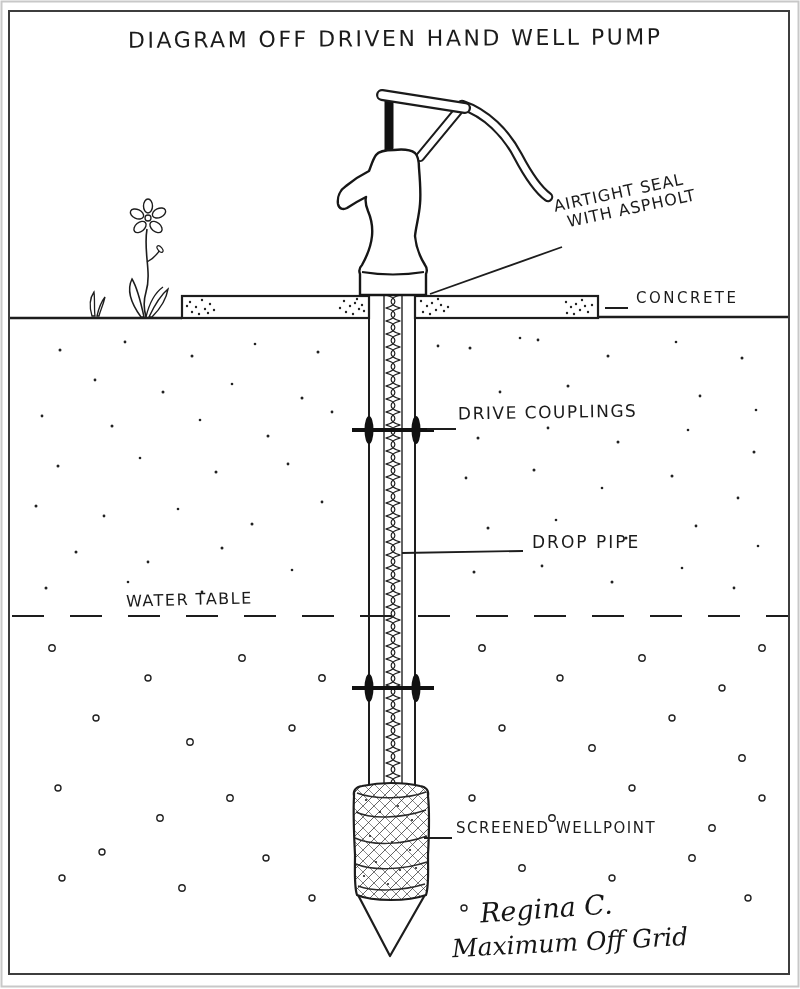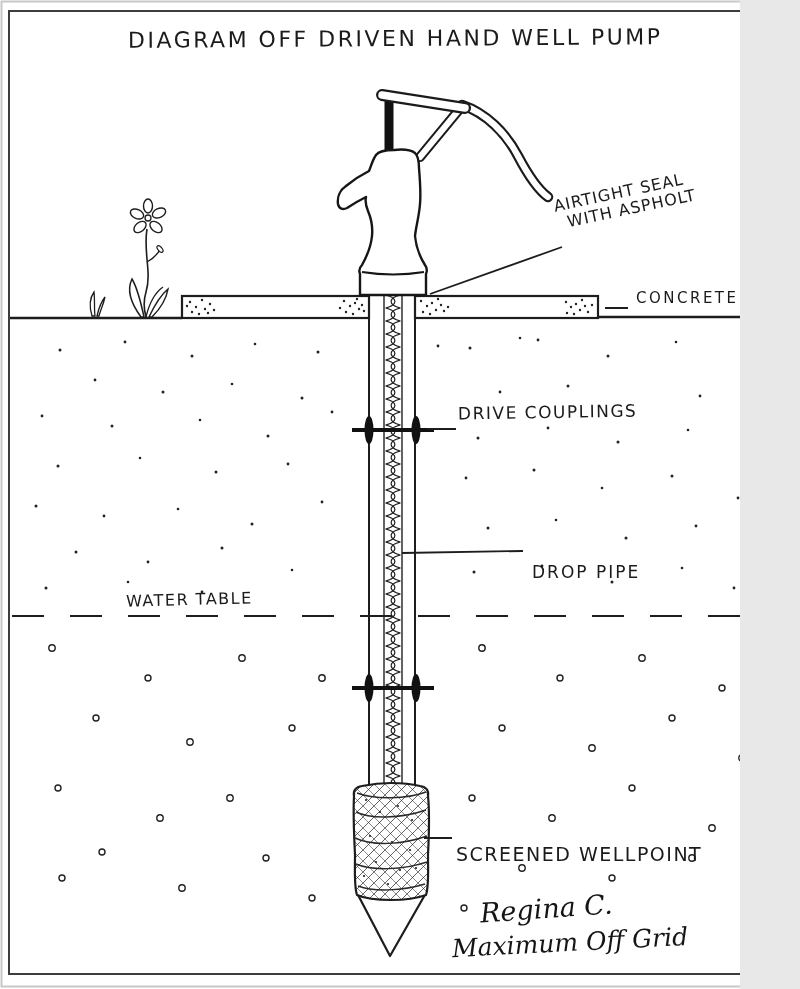--- a/index.html
+++ b/index.html
@@ -1,26 +1,26 @@
 <!DOCTYPE html>
 <html><head>
 <meta charset="utf-8">
 <style>
   html,body{margin:0;padding:0;background:#e8e8e8;}
-  #page{position:relative;width:740px;height:989px;background:#ffffff;overflow:hidden;
+  #page{position:relative;width:800px;height:989px;background:#ffffff;overflow:hidden;
         font-family:"DejaVu Sans",sans-serif;}
   .hand{position:absolute;color:#1b1b1b;white-space:nowrap;line-height:1.15;}
   .title{left:128px;top:26px;font-size:22px;letter-spacing:2.5px;font-weight:500;transform:rotate(-0.4deg);}
   .lbl-airtight{left:552px;top:198px;font-size:16px;letter-spacing:1px;transform:rotate(-12deg);transform-origin:left top;}
   .lbl-airtight .l2{margin-left:10px;}
   .lbl-concrete{left:636px;top:290px;font-size:15px;letter-spacing:2.5px;}
   .lbl-couplings{left:458px;top:403px;font-size:17px;letter-spacing:1.5px;transform:rotate(-1deg);}
-  .lbl-droppipe{left:532px;top:563px;font-size:17px;letter-spacing:2px;}
+  .lbl-droppipe{left:532px;top:533px;font-size:17px;letter-spacing:2px;}
   .lbl-watertable{left:126px;top:591px;font-size:16px;letter-spacing:1.5px;transform:rotate(-1.5deg);}
-  .lbl-wellpoint{left:456px;top:820px;font-size:19px;letter-spacing:1.5px;margin-top:24px;}
+  .lbl-wellpoint{left:456px;top:820px;font-size:15px;letter-spacing:1.5px;}
   .sig{font-family:"DejaVu Serif",serif;font-style:italic;color:#151515;}
   .sig1{left:480px;top:893px;font-size:27px;transform:rotate(-4deg);}
   .sig2{left:452px;top:929px;font-size:25px;transform:rotate(-3deg);}
   svg{position:absolute;left:0;top:0;}
 </style>
 </head>
 <body>
 
 <div id="page">
 

